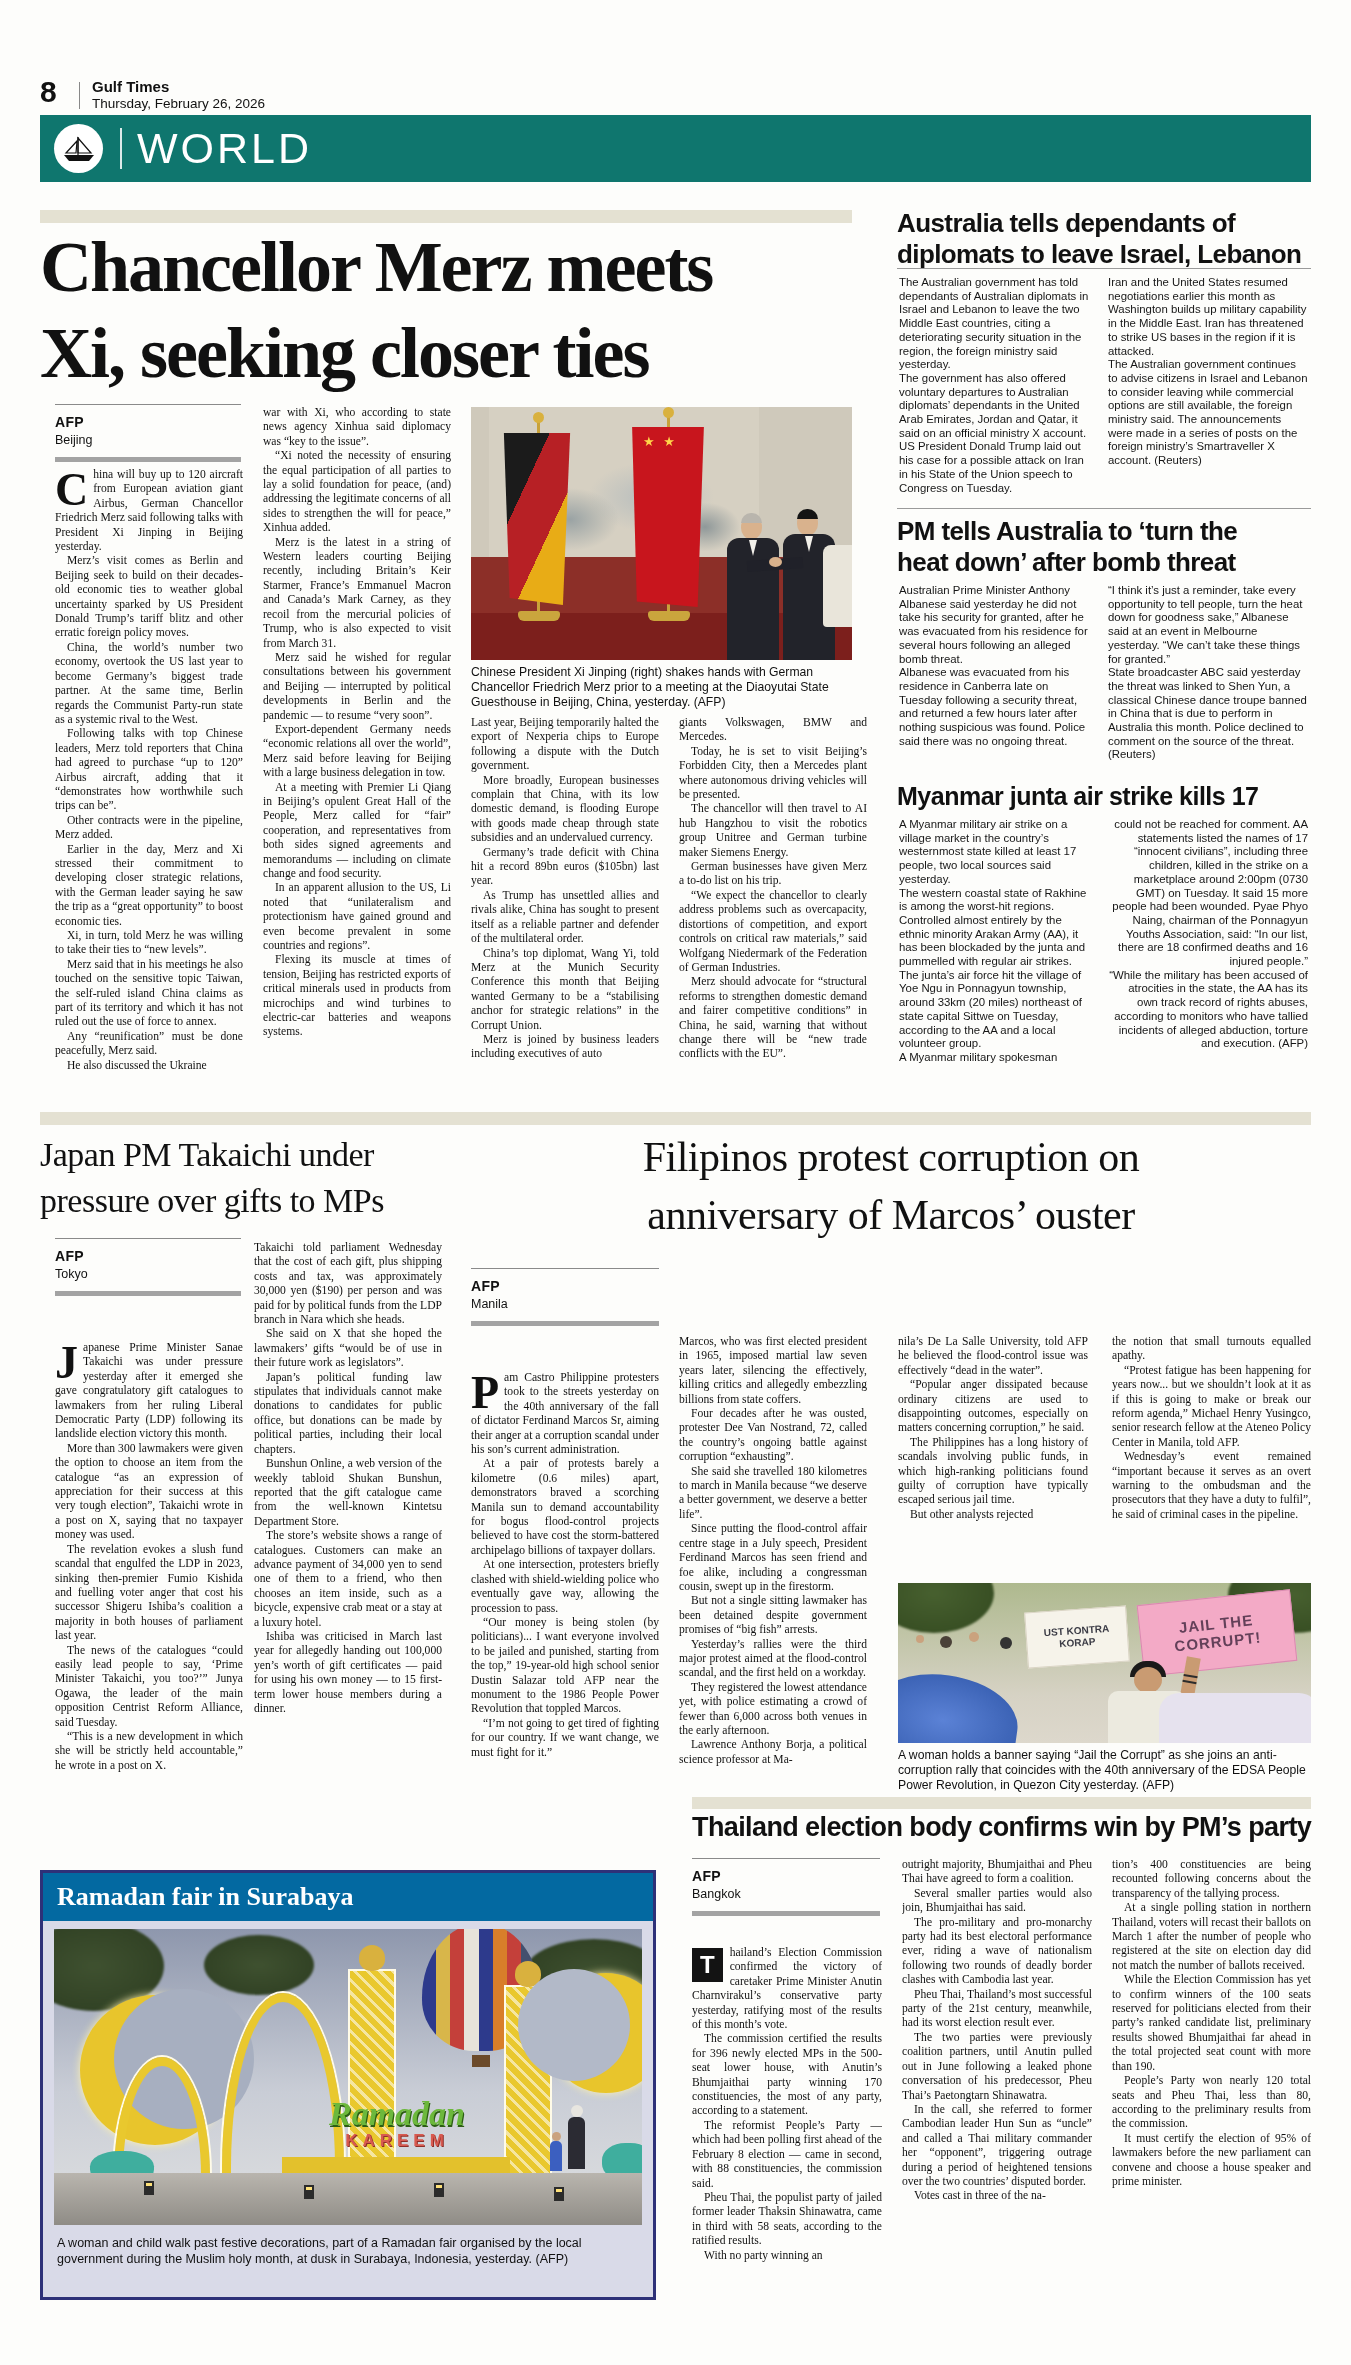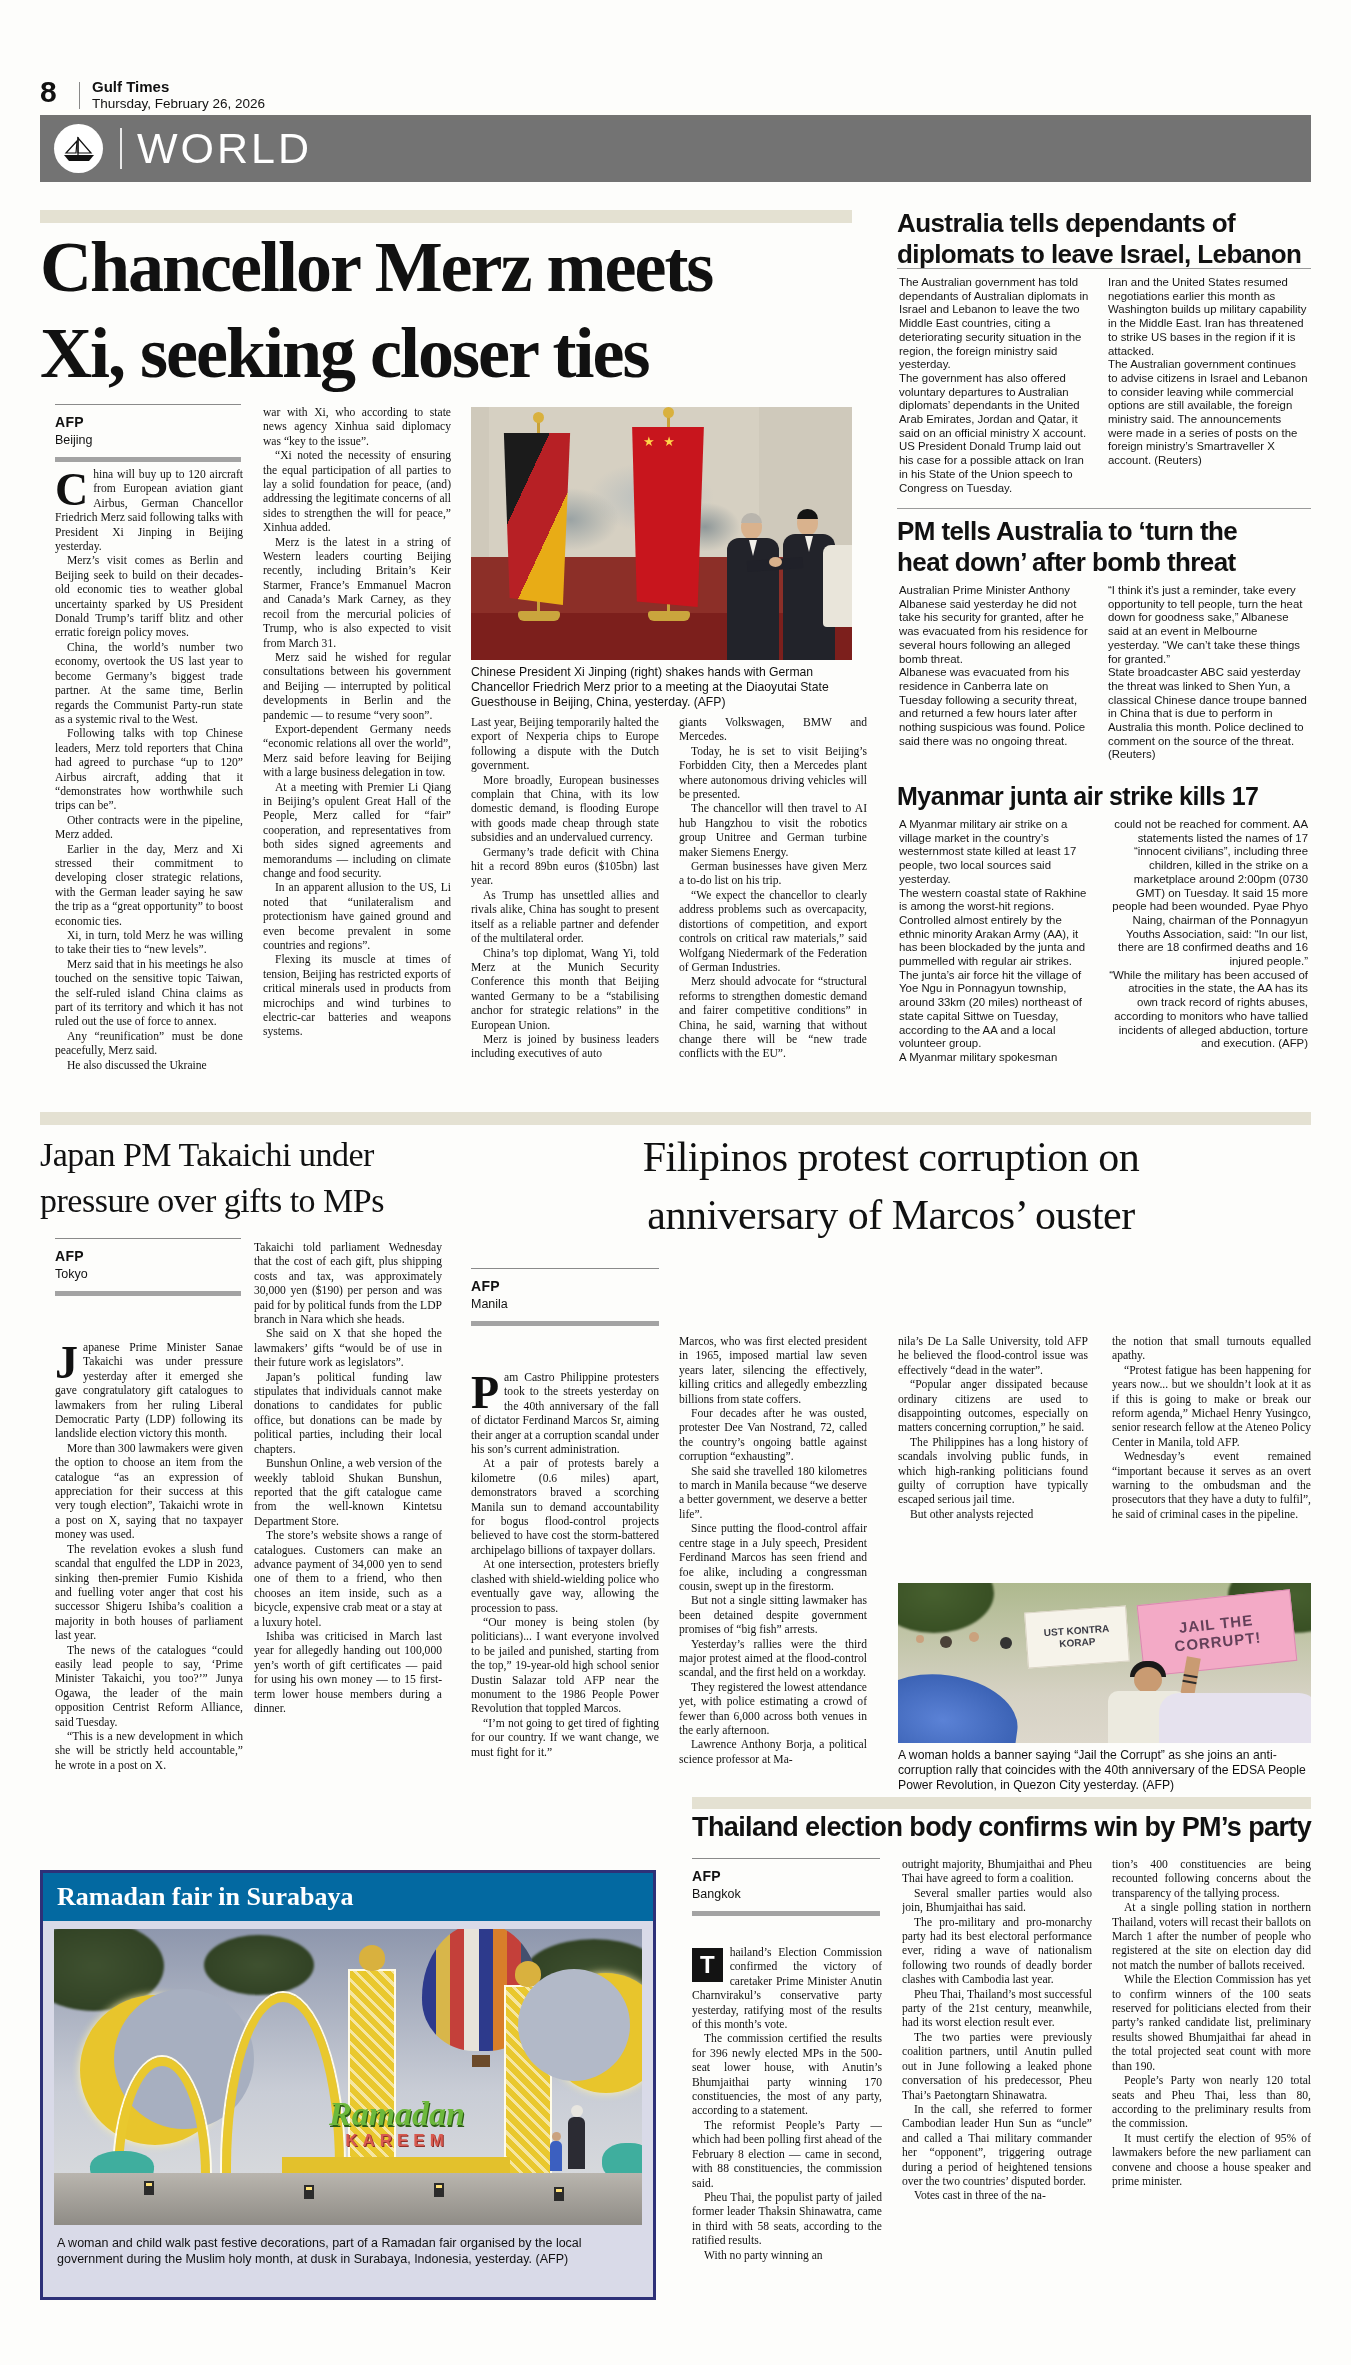--- a/index.html
+++ b/index.html
@@ -5,21 +5,21 @@
   html,body{margin:0;padding:0;}
   body{width:1351px;height:2365px;position:relative;background:#fdfdfb;overflow:hidden;
        font-family:"Liberation Serif","DejaVu Serif",serif;color:#111;}
   .abs{position:absolute;}
   
   #page-number{left:40px;top:76px;font:700 30px/32px "Liberation Sans","DejaVu Sans",sans-serif;}
   #header-rule{left:79px;top:82px;width:1px;height:27px;background:#888;}
   #publication{left:92px;top:79px;font:700 15px/16px "Liberation Sans",sans-serif;}
   #edition-date{left:92px;top:96px;font:400 13.5px/15px "Liberation Sans",sans-serif;}
   
-  #section-banner{left:40px;top:115px;width:1271px;height:67px;background:#737373;}
+  #section-banner{left:40px;top:115px;width:1271px;height:67px;background:#0f766e;}
   #logo-circle{left:14px;top:9px;width:49px;height:49px;border-radius:50%;background:#fff;
                display:flex;align-items:center;justify-content:center;}
   #banner-divider{left:80px;top:13px;width:2px;height:41px;background:rgba(255,255,255,.85);}
   #section-title{left:97px;top:9px;font:300 43px/49px "Liberation Sans","DejaVu Sans",sans-serif;
                  color:#fff;letter-spacing:3px;}
   
   .strip{background:#e4e1d2;}
   #strip-top{left:40px;top:210px;width:812px;height:13px;}
   #strip-mid{left:40px;top:1112px;width:1271px;height:13px;}
   #strip-thai{left:692px;top:1797px;width:619px;height:12px;}
@@ -186,21 +186,21 @@
       <p>In an apparent allusion to the US, Li noted that “unilateralism and protectionism have gained ground and even become prevalent in some countries and regions”.</p>
       <p>Flexing its muscle at times of tension, Beijing has restricted exports of critical minerals used in products from microchips and wind turbines to electric-car batteries and weapons systems.</p>
     </div>
 </div>
 <div class="abs serif-col" style="left:471px;top:716px;width:188px;height:390px;">
   <div class="paras">
       <p>Last year, Beijing temporarily halted the export of Nexperia chips to Europe following a dispute with the Dutch government.</p>
       <p>More broadly, European businesses complain that China, with its low domestic demand, is flooding Europe with goods made cheap through state subsidies and an undervalued currency.</p>
       <p>Germany’s trade deficit with China hit a record 89bn euros ($105bn) last year.</p>
       <p>As Trump has unsettled allies and rivals alike, China has sought to present itself as a reliable partner and defender of the multilateral order.</p>
-      <p>China’s top diplomat, Wang Yi, told Merz at the Munich Security Conference this month that Beijing wanted Germany to be a “stabilising anchor for strategic relations” in the European Union.</p>
+      <p>China’s top diplomat, Wang Yi, told Merz at the Munich Security Conference this month that Beijing wanted Germany to be a “stabilising anchor for strategic relations” in the Corrupt Union.</p>
       <p>Merz is joined by business leaders including executives of auto</p>
     </div>
 </div>
 <div class="abs serif-col" style="left:679px;top:716px;width:188px;height:390px;">
   <div class="paras">
       <p>giants Volkswagen, BMW and Mercedes.</p>
       <p>Today, he is set to visit Beijing’s Forbidden City, then a Mercedes plant where autonomous driving vehicles will be presented.</p>
       <p>The chancellor will then travel to AI hub Hangzhou to visit the robotics group Unitree and German turbine maker Siemens Energy.</p>
       <p>German businesses have given Merz a to-do list on his trip.</p>
       <p>“We expect the chancellor to clearly address problems such as overcapacity, distortions of competition, and export controls on critical raw materials,” said Wolfgang Niedermark of the Federation of German Industries.</p>

